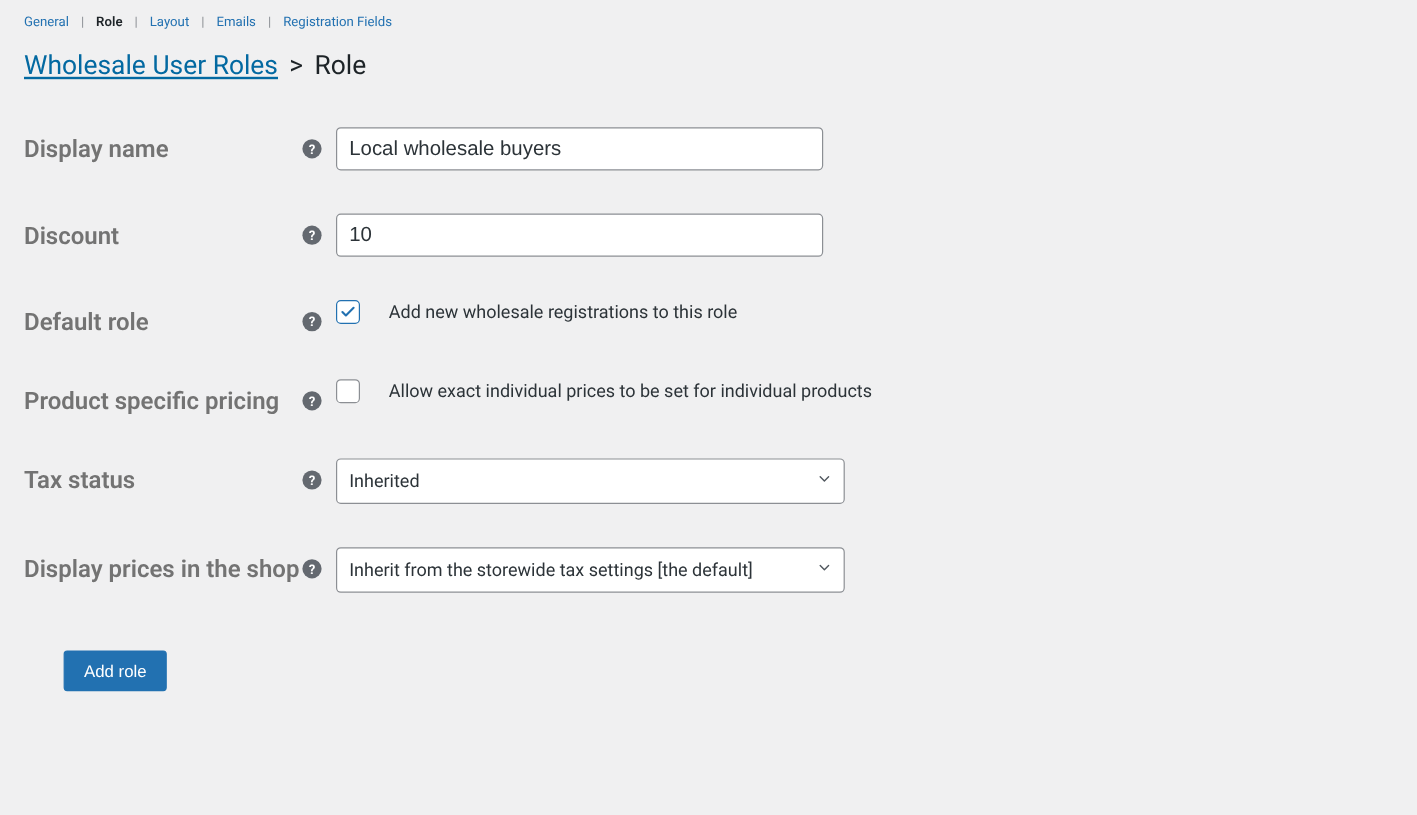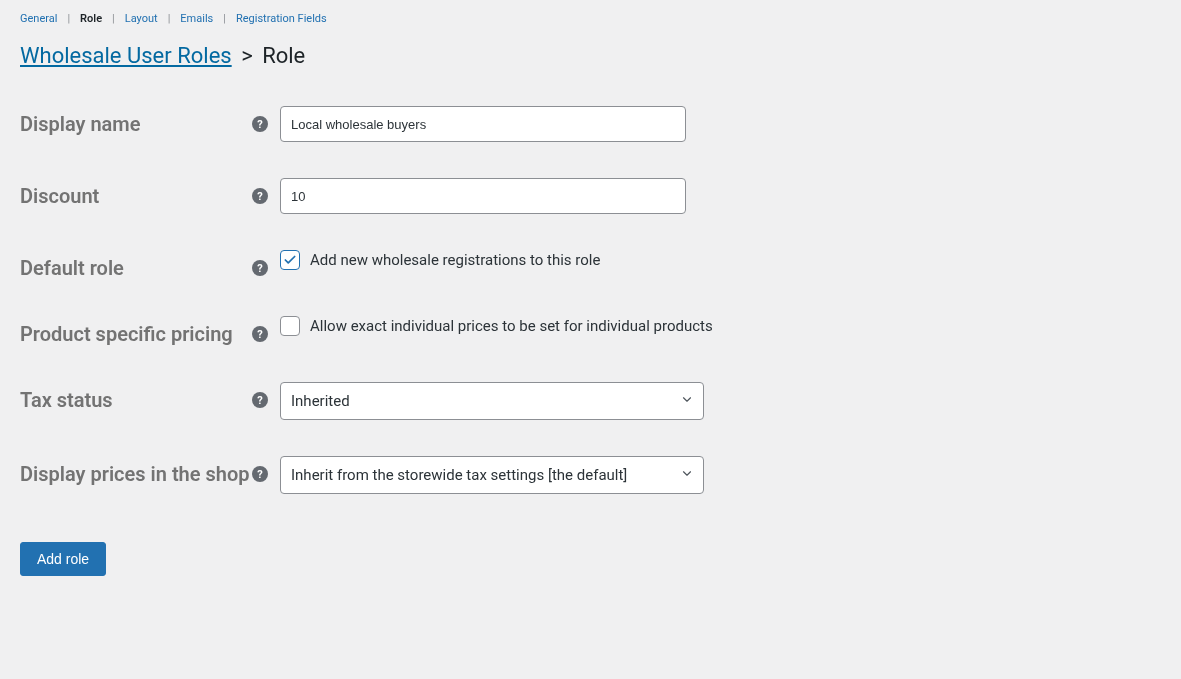--- a/index.html
+++ b/index.html
@@ -89,28 +89,28 @@
     width: 500px;
     display: flex;
     align-items: center;
   }
   input[type="text"].text-input {
     width: 406px;
     height: 36px;
     padding: 6px 10px;
     border: 1px solid #8c8f94;
     border-radius: 4px;
-    font-size: 13px;
+    font-size: 17px;
     background: #fff;
     color: #2c3338;
   }
   .checkbox-wrap {
     display: flex;
     align-items: center;
-    gap: 10px;
+    gap: 24px;
   }
   .checkbox {
     width: 20px;
     height: 20px;
     border: 1px solid #8c8f94;
     border-radius: 4px;
     background: #fff;
     display: inline-flex;
     align-items: center;
     justify-content: center;
@@ -163,20 +163,21 @@
     padding: 30px 20px 40px 20px;
   }
   .button-primary {
     background: #2271b1;
     color: #fff;
     border: 1px solid #2271b1;
     border-radius: 3px;
     padding: 8px 16px;
     font-size: 14px;
     cursor: pointer;
+    margin-left: 33px;
   }
 </style>
 </head>
 <body>
 
 <div class="tabs">
   <a class="tab-link">General</a>
   <span class="tab-sep">|</span>
   <a class="tab-link active">Role</a>
   <span class="tab-sep">|</span>

